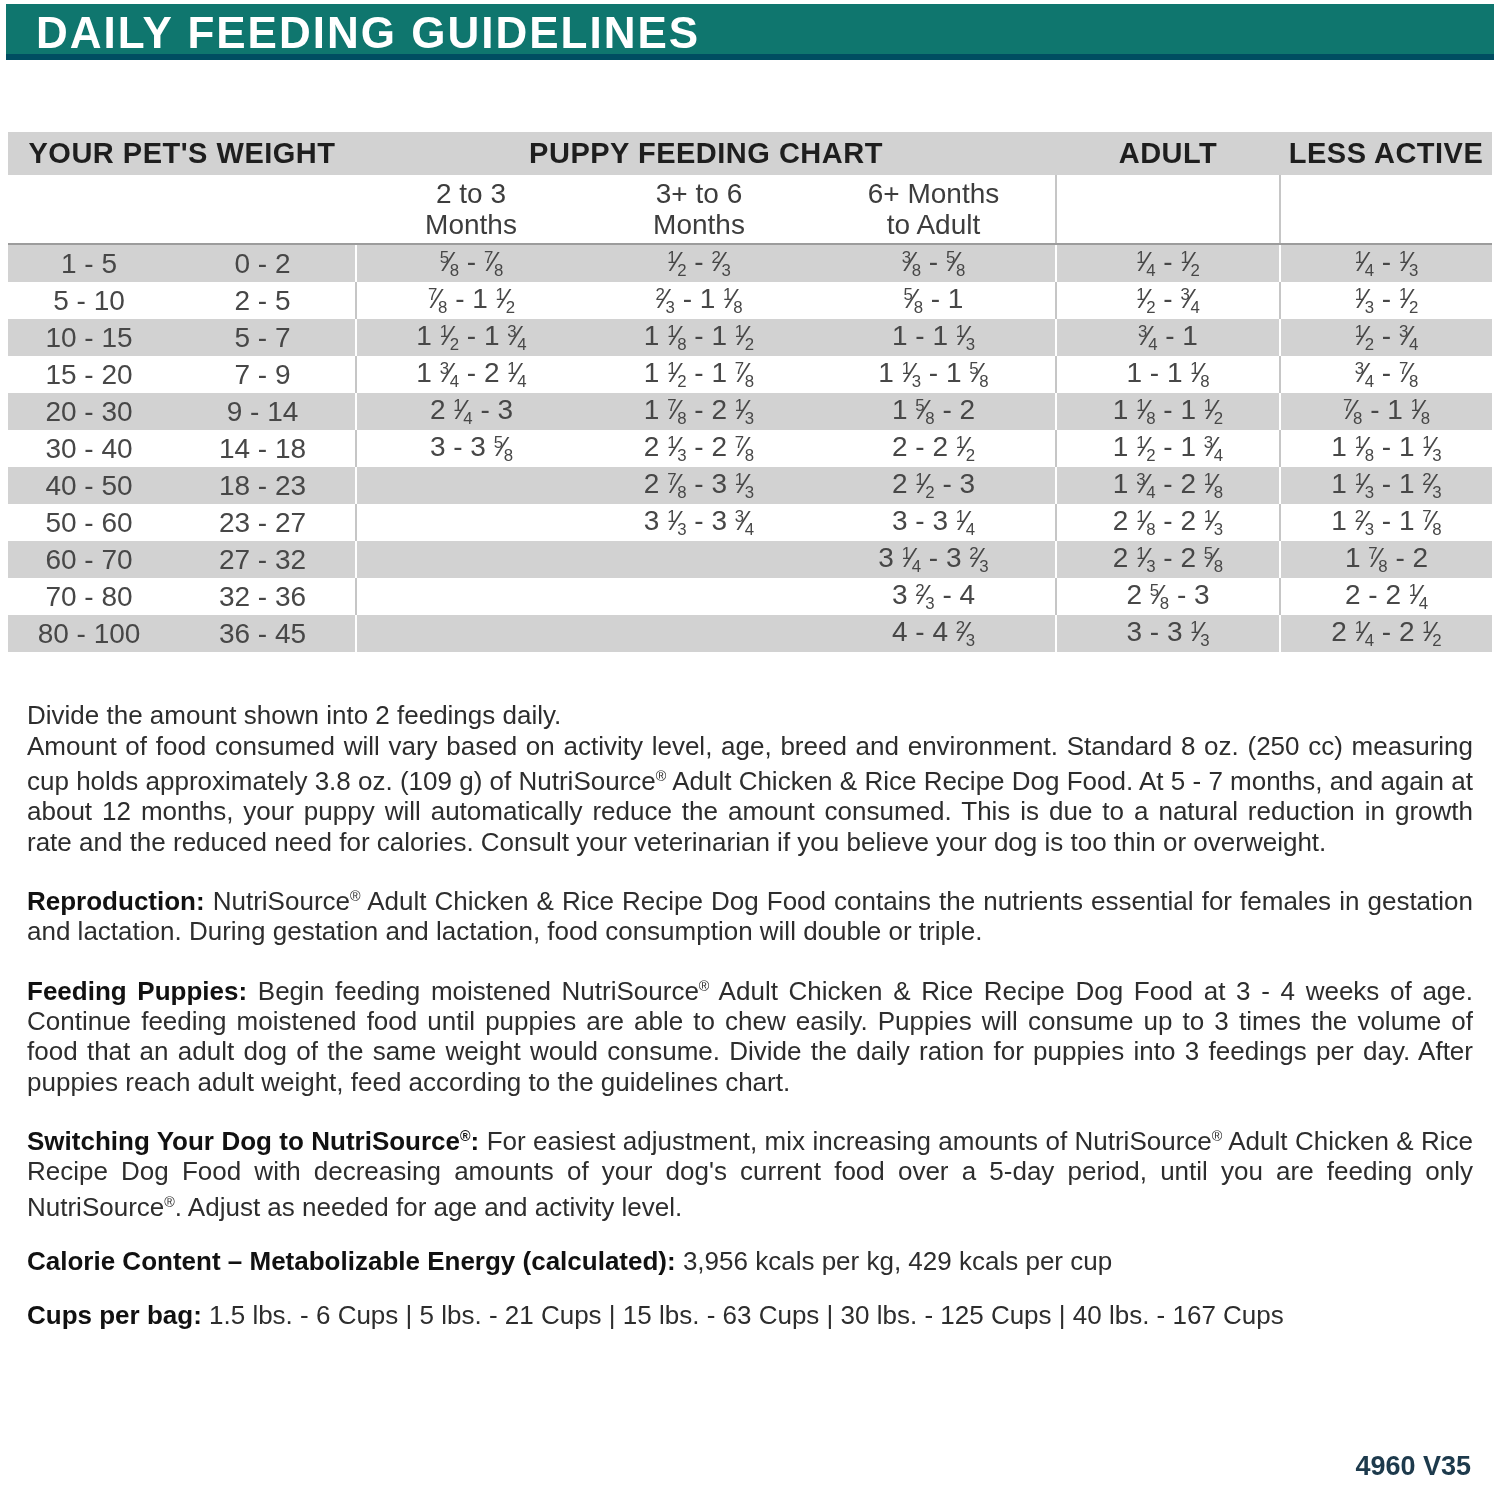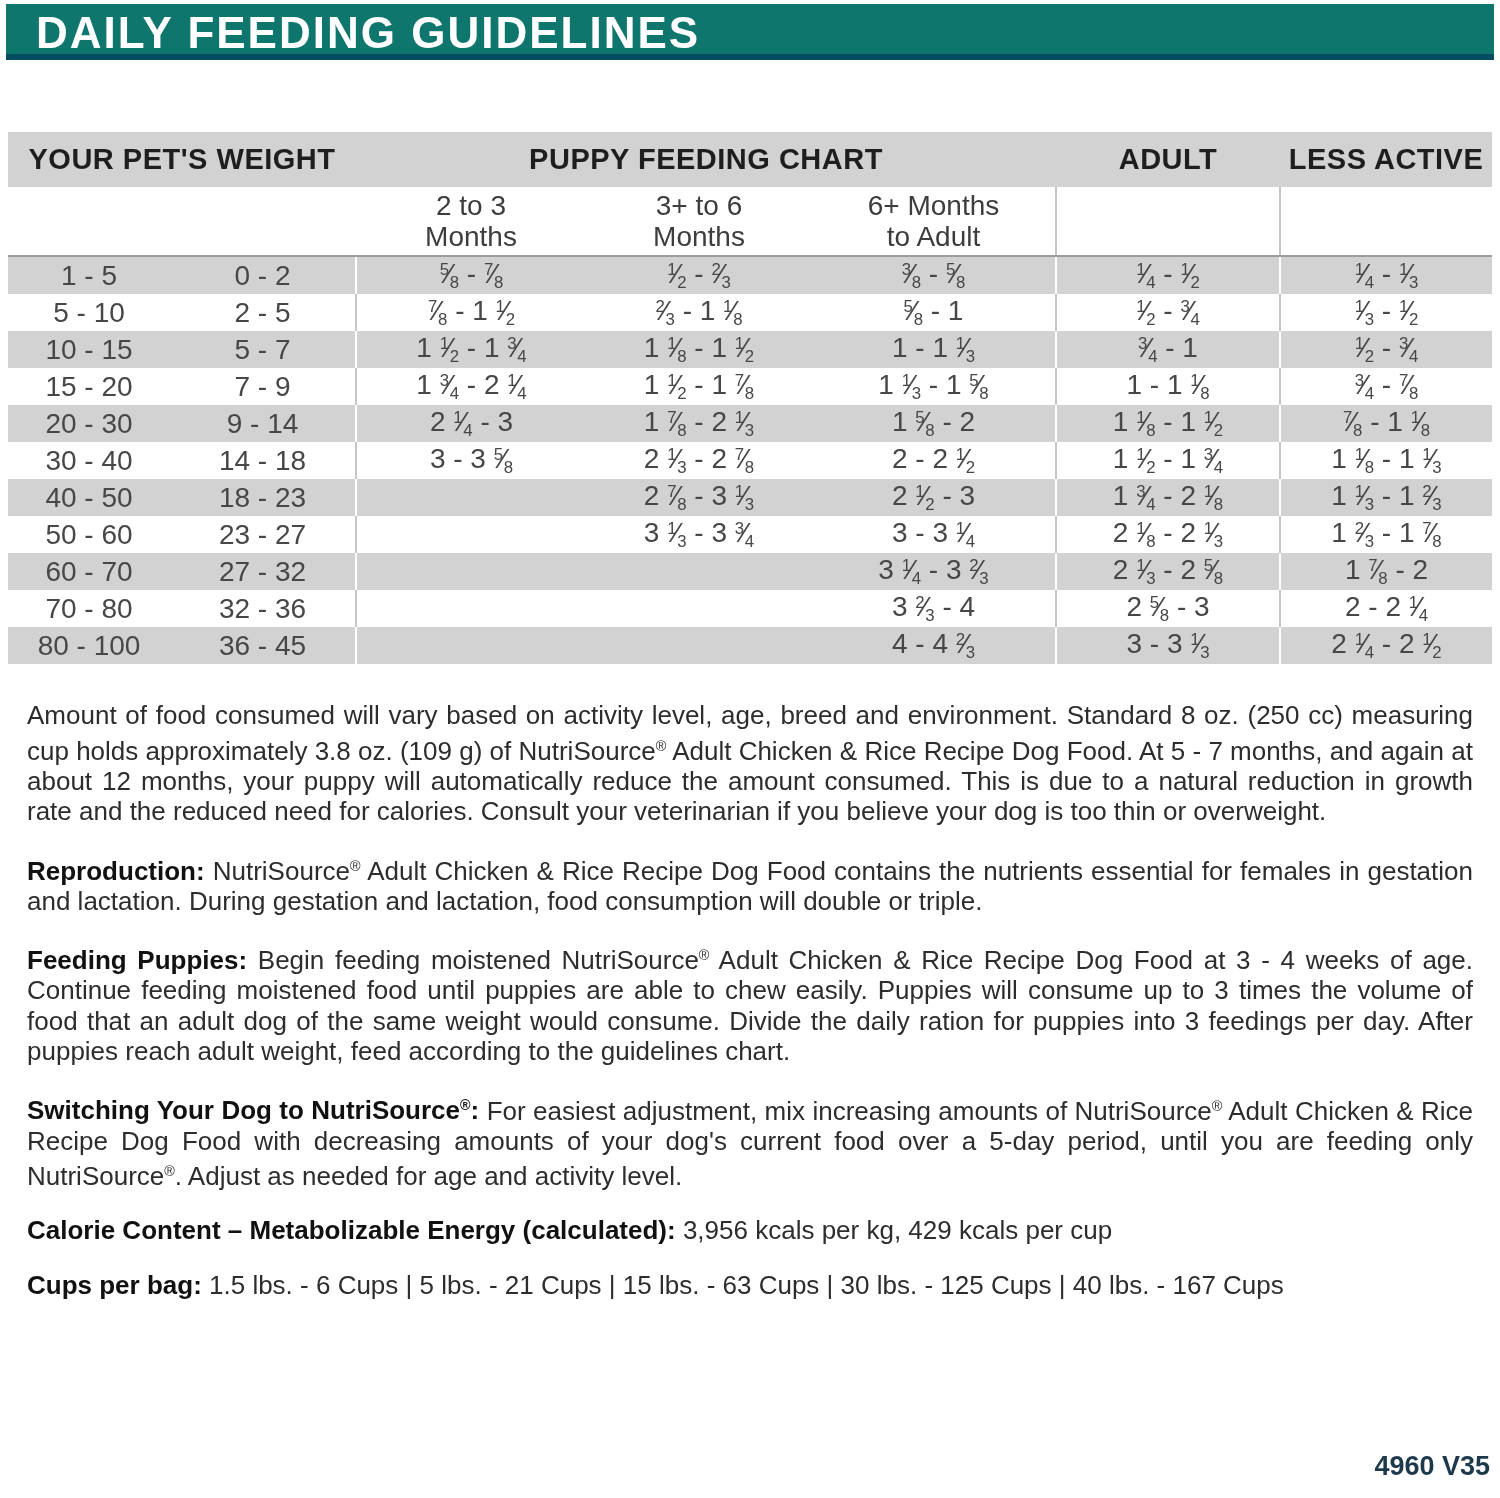--- a/index.html
+++ b/index.html
@@ -24,21 +24,21 @@
     padding-left:30px;
     box-sizing:border-box;
   }
 
   
   .tablewrap { position:absolute; top:132px; left:8px; width:1484px; }
   table { border-collapse:collapse; table-layout:fixed; width:100%; }
   td, th { text-align:center; padding:0; vertical-align:middle; }
 
   thead tr.sec th {
-    background:#d2d2d2; height:55px;
+    background:#d2d2d2; height:43px;
     font-size:29px; font-weight:bold; color:#1e1e1e; letter-spacing:.5px;
   }
   tr.months td {
     height:68px; font-size:28px; line-height:31px; color:#3d3d3d;
     border-bottom:2px solid #9c9c9c;
   }
   tr.units td { height:40px; font-size:28px; color:#3d3d3d; }
   tbody td { height:37px; font-size:28px; color:#474747; }
 
   .dv { border-left:2px solid #c6c6c6; }
@@ -56,21 +56,21 @@
     position:absolute; top:700px; left:27px; width:1446px;
     font-size:26px; line-height:30.5px; color:#2d2d2d;
   }
   .notes .nj { text-align:justify; }
   .notes .nb { font-weight:bold; color:#111; }
   .paras p { margin:24px 0 0 0; text-align:justify; }
   .paras p b { color:#111; }
   .reg { font-size:.55em; vertical-align:.6em; }
 
   .footer-code {
-    position:absolute; right:10px; bottom:16px;
+    position:absolute; right:29px; bottom:16px;
     font-size:27px; font-weight:bold; color:#1d3a4c;
   }
 </style>
 </head>
 <body>
 
 <div class="titlebar">DAILY FEEDING GUIDELINES</div>
 
 <div class="tablewrap">
   <table>
@@ -207,20 +207,21 @@
           <td>4 - 4 <span class="fr"><span class="nu">2</span><span class="sl">⁄</span><span class="de">3</span></span></td>
           <td class="dv">3 - 3 <span class="fr"><span class="nu">1</span><span class="sl">⁄</span><span class="de">3</span></span></td>
           <td class="dv">2 <span class="fr"><span class="nu">1</span><span class="sl">⁄</span><span class="de">4</span></span> - 2 <span class="fr"><span class="nu">1</span><span class="sl">⁄</span><span class="de">2</span></span></td>
         </tr>
       </tbody>
   </table>
 </div>
 
 <div class="notes">
   <div>
+      <div class="np">Divide the amount shown into 2 feedings daily.</div>
       <div class="nj">Amount of food consumed will vary based on activity level, age, breed and environment. Standard 8 oz. (250 cc) measuring cup holds approximately 3.8 oz. (109 g) of NutriSource<span class="reg">®</span> Adult Chicken &amp; Rice Recipe Dog Food. At 5 - 7 months, and again at about 12 months, your puppy will automatically reduce the amount consumed. This is due to a natural reduction in growth rate and the reduced need for calories. Consult your veterinarian if you believe your dog is too thin or overweight.</div>
     </div>
   <div class="paras">
       <p><b>Reproduction:</b> NutriSource<span class="reg">®</span> Adult Chicken &amp; Rice Recipe Dog Food contains the nutrients essential for females in gestation and lactation. During gestation and lactation, food consumption will double or triple.</p>
       <p><b>Feeding Puppies:</b> Begin feeding moistened NutriSource<span class="reg">®</span> Adult Chicken &amp; Rice Recipe Dog Food at 3 - 4 weeks of age. Continue feeding moistened food until puppies are able to chew easily. Puppies will consume up to 3 times the volume of food that an adult dog of the same weight would consume. Divide the daily ration for puppies into 3 feedings per day. After puppies reach adult weight, feed according to the guidelines chart.</p>
       <p><b>Switching Your Dog to NutriSource<span class="reg">®</span>:</b> For easiest adjustment, mix increasing amounts of NutriSource<span class="reg">®</span> Adult Chicken &amp; Rice Recipe Dog Food with decreasing amounts of your dog's current food over a 5-day period, until you are feeding only NutriSource<span class="reg">®</span>. Adjust as needed for age and activity level.</p>
       <p><b>Calorie Content – Metabolizable Energy (calculated):</b> 3,956 kcals per kg, 429 kcals per cup</p>
       <p><b>Cups per bag:</b> 1.5 lbs. - 6 Cups  |  5 lbs. - 21 Cups  |  15 lbs. -  63 Cups  |  30 lbs. -  125 Cups  |  40 lbs. - 167 Cups</p>
     </div>
 </div>

